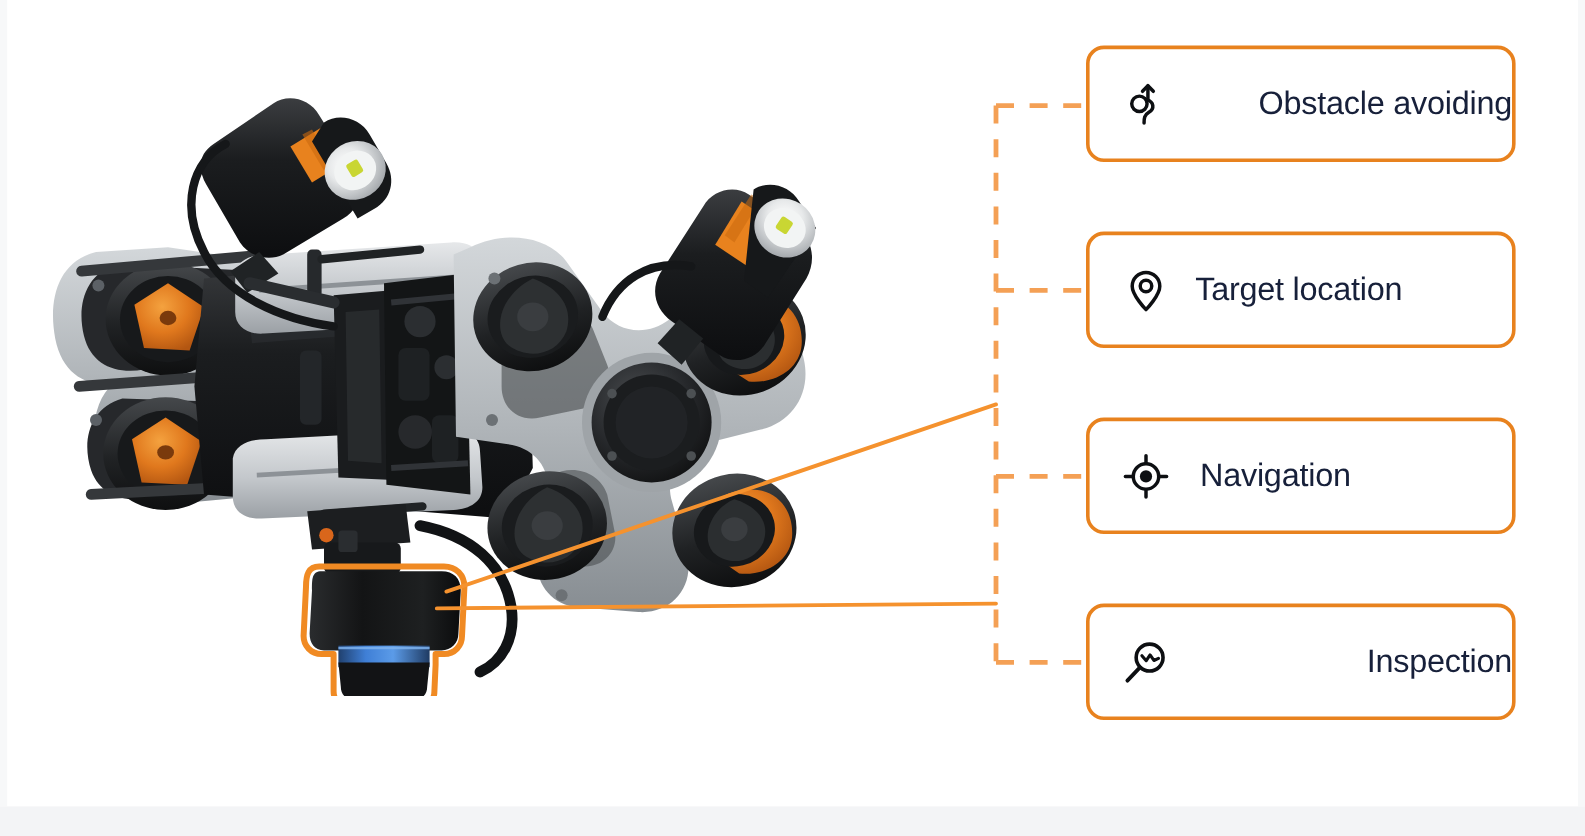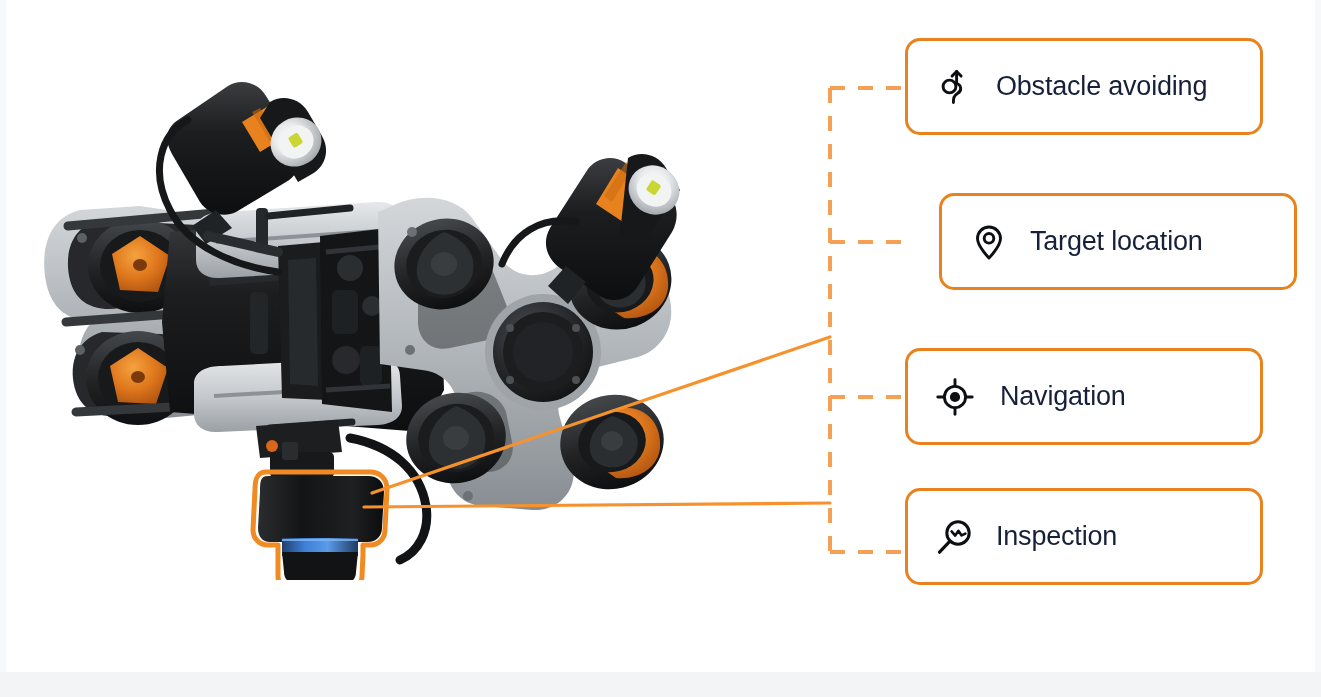--- a/index.html
+++ b/index.html
@@ -74,24 +74,24 @@
     height: 97px;
     box-sizing: border-box;
     border: 3px solid #e8821e;
     border-radius: 15px;
     background: #ffffff;
     display: flex;
     align-items: center;
     padding-left: 28px;
     gap: 22px;
   }
-  .card-0 { top: 38px; }
-  .card-1 { top: 193px; margin-left: 34px; }
+  .card-0 { top: 38px; justify-content: space-between; }
+  .card-1 { top: 193px; }
   .card-2 { top: 348px; gap: 26px; }
-  .card-3 { top: 488px; }
+  .card-3 { top: 503px; justify-content: space-between; }
 
   .card-icon {
     width: 38px;
     height: 38px;
     flex: 0 0 38px;
     display: flex;
     align-items: center;
     justify-content: center;
   }
   .card-icon svg { display: block; }

